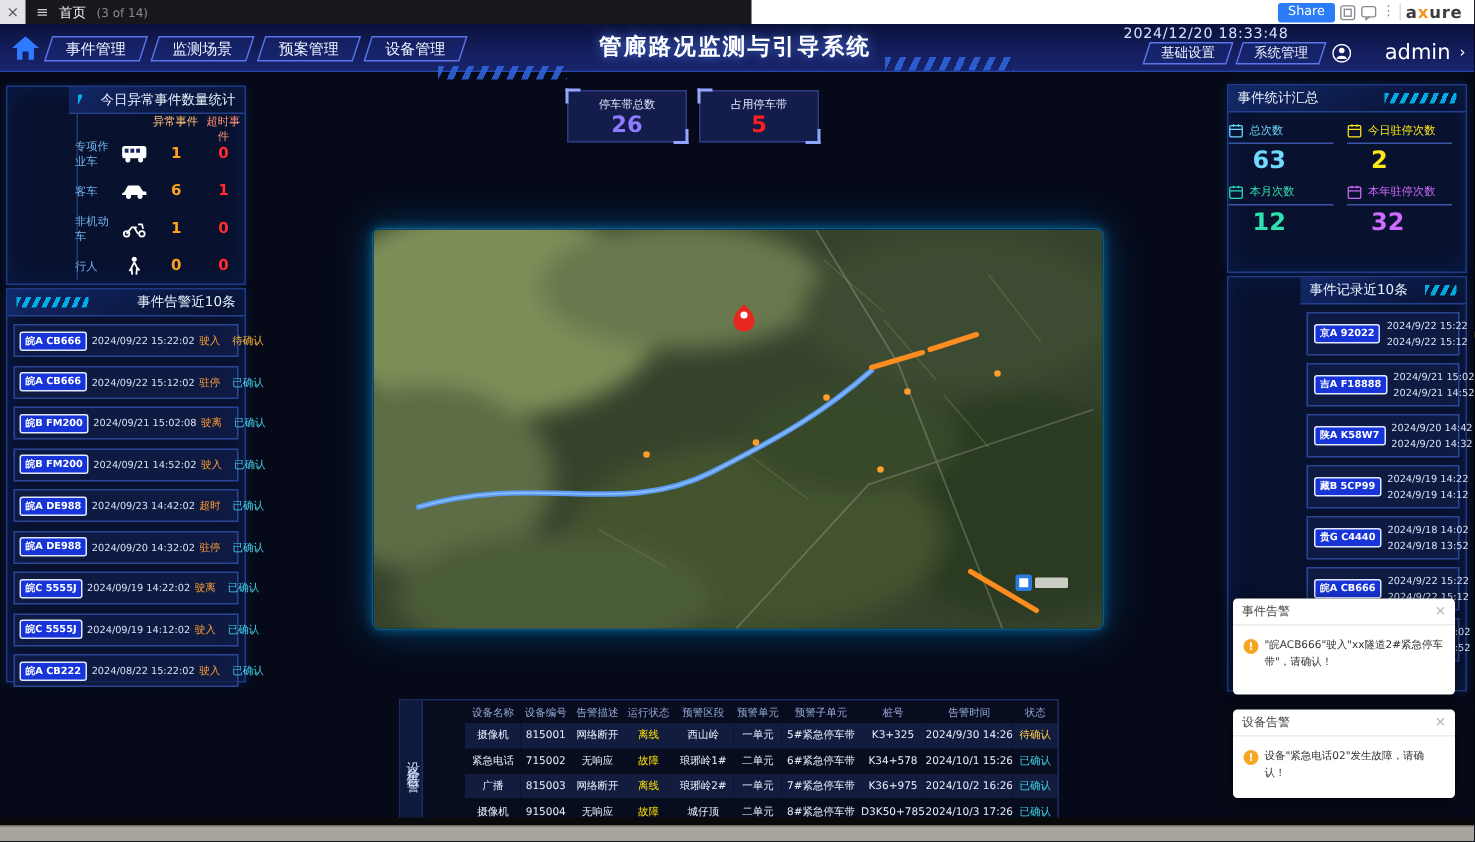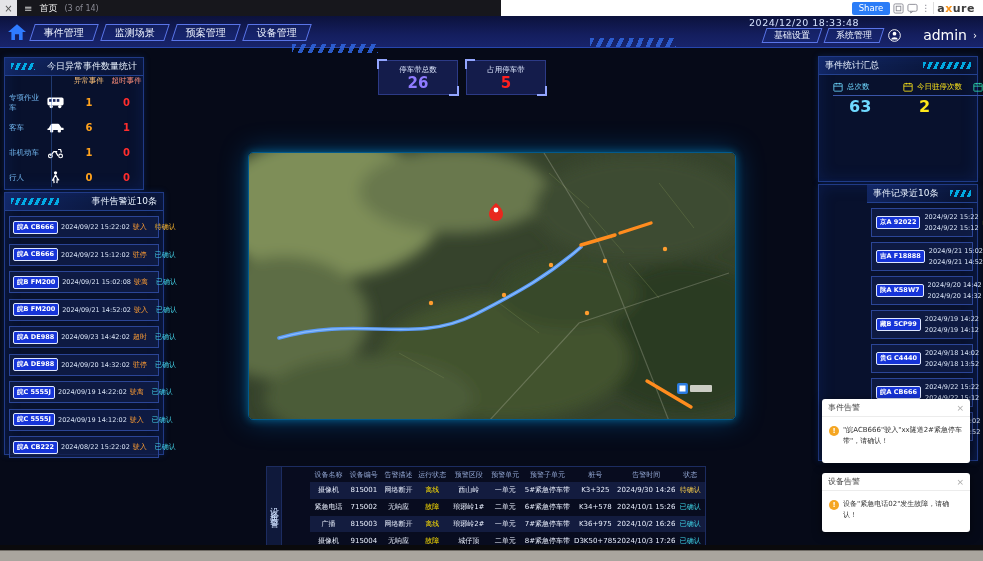--- a/index.html
+++ b/index.html
@@ -49,21 +49,21 @@
   
   .panel{position:absolute;background:rgba(9,18,48,.9);border:1px solid #20ention;border:1px solid #203a86;
     box-shadow:inset 0 0 16px rgba(25,70,180,.22), 0 0 6px rgba(20,80,200,.25);}
   .panel-h{height:18px;display:flex;align-items:center;gap:6px;padding:0 6px;
     border-bottom:1px solid #23418f;background:linear-gradient(90deg,rgba(35,75,190,.35),rgba(10,20,60,.08));}
   .panel-h .t{font-size:9px;color:#eaf3ff;white-space:nowrap;}
   .ph-hatch{width:48px;height:7px;background:repeating-linear-gradient(115deg,#00c4ff 0 3px,transparent 3px 6px);opacity:.85;}
   .spacer{flex:1;}
 
   
-  .p-abn{left:4px;top:57px;width:140px;height:133px;}
+  .p-abn{left:4px;top:57px;width:160px;height:133px;padding-left:41px;}
   .abn-cols{display:flex;height:14px;}
   .abn-cols .c1{width:72px;}
   .abn-cols .h1{width:48px;text-align:center;font-size:7.5px;color:#ffc37a;}
   .abn-cols .h2{width:38px;text-align:center;font-size:7.5px;color:#ff8f7a;}
   .abn-row{display:flex;align-items:center;height:25px;}
   .abn-lbl{width:44px;padding-left:4px;font-size:7.5px;color:#72b7f0;}
   .abn-icn{width:28px;display:flex;justify-content:center;}
   .abn-icn svg{width:17px;height:13px;}
   .abn-v1{width:48px;text-align:center;color:#ffa21d;font-weight:bold;font-size:10px;}
   .abn-v2{width:38px;text-align:center;color:#ff2d2d;font-weight:bold;font-size:10px;}
@@ -93,21 +93,21 @@
   .pbox .pl{font-size:7.5px;color:#dfe8ff;}
   .pbox .pv{font-size:15px;font-weight:bold;line-height:1;}
 
   
   .map{position:absolute;left:248px;top:152px;width:488px;height:268px;border-radius:5px;overflow:hidden;
     border:1px solid rgba(0,170,255,.5);box-shadow:0 0 28px rgba(0,150,255,.35), 0 0 8px rgba(0,200,255,.4);cursor:grab;}
   .map svg{display:block;}
 
   
   .p-sum{left:818px;top:56px;width:160px;height:126px;}
-  .sum-grid{display:grid;grid-template-columns:1fr 1fr 1fr 1fr;padding:7px 14px 0;row-gap:8px;}
+  .sum-grid{display:grid;grid-template-columns:1fr 1fr;padding:7px 0 0;row-gap:8px;}
   .sum-top{display:flex;align-items:center;gap:4px;border-bottom:1px solid #3a55a8;padding-bottom:3px;width:70px;}
   .sum-top svg{width:10px;height:10px;flex:none;}
   .sum-label{font-size:7.5px;white-space:nowrap;}
   .sum-val{font-size:16px;font-weight:bold;margin:3px 0 0 16px;line-height:1;}
 
   
   .p-rec{left:818px;top:184px;width:160px;height:277px;padding-left:48px;}
   .rec-card{height:29px;border:1px solid #2b4596;background:rgba(17,30,72,.78);
     display:flex;align-items:center;padding:0 4px;gap:4px;margin-bottom:5px;cursor:pointer;}
   .rec-times{flex:1;text-align:center;font-size:6.5px;color:#d7e2f5;line-height:1.55;white-space:nowrap;}
@@ -184,20 +184,21 @@
           <span>监测场景</span>
         </div>
         <div class="navbtn">
           <span>预案管理</span>
         </div>
         <div class="navbtn">
           <span>设备管理</span>
         </div>
       </div>
     <div class="hatch hatch-l"></div>
+    <div class="app-title">管廊路况监测与引导系统</div>
     <div class="hatch hatch-r"></div>
     <div class="datetime">2024/12/20 18:33:48</div>
     <div class="right-nav">
       <span style="display:flex;gap:6px;">
 
       <span class="navbtn small">
             <span>基础设置</span>
           </span>
           <span class="navbtn small">
             <span>系统管理</span>

